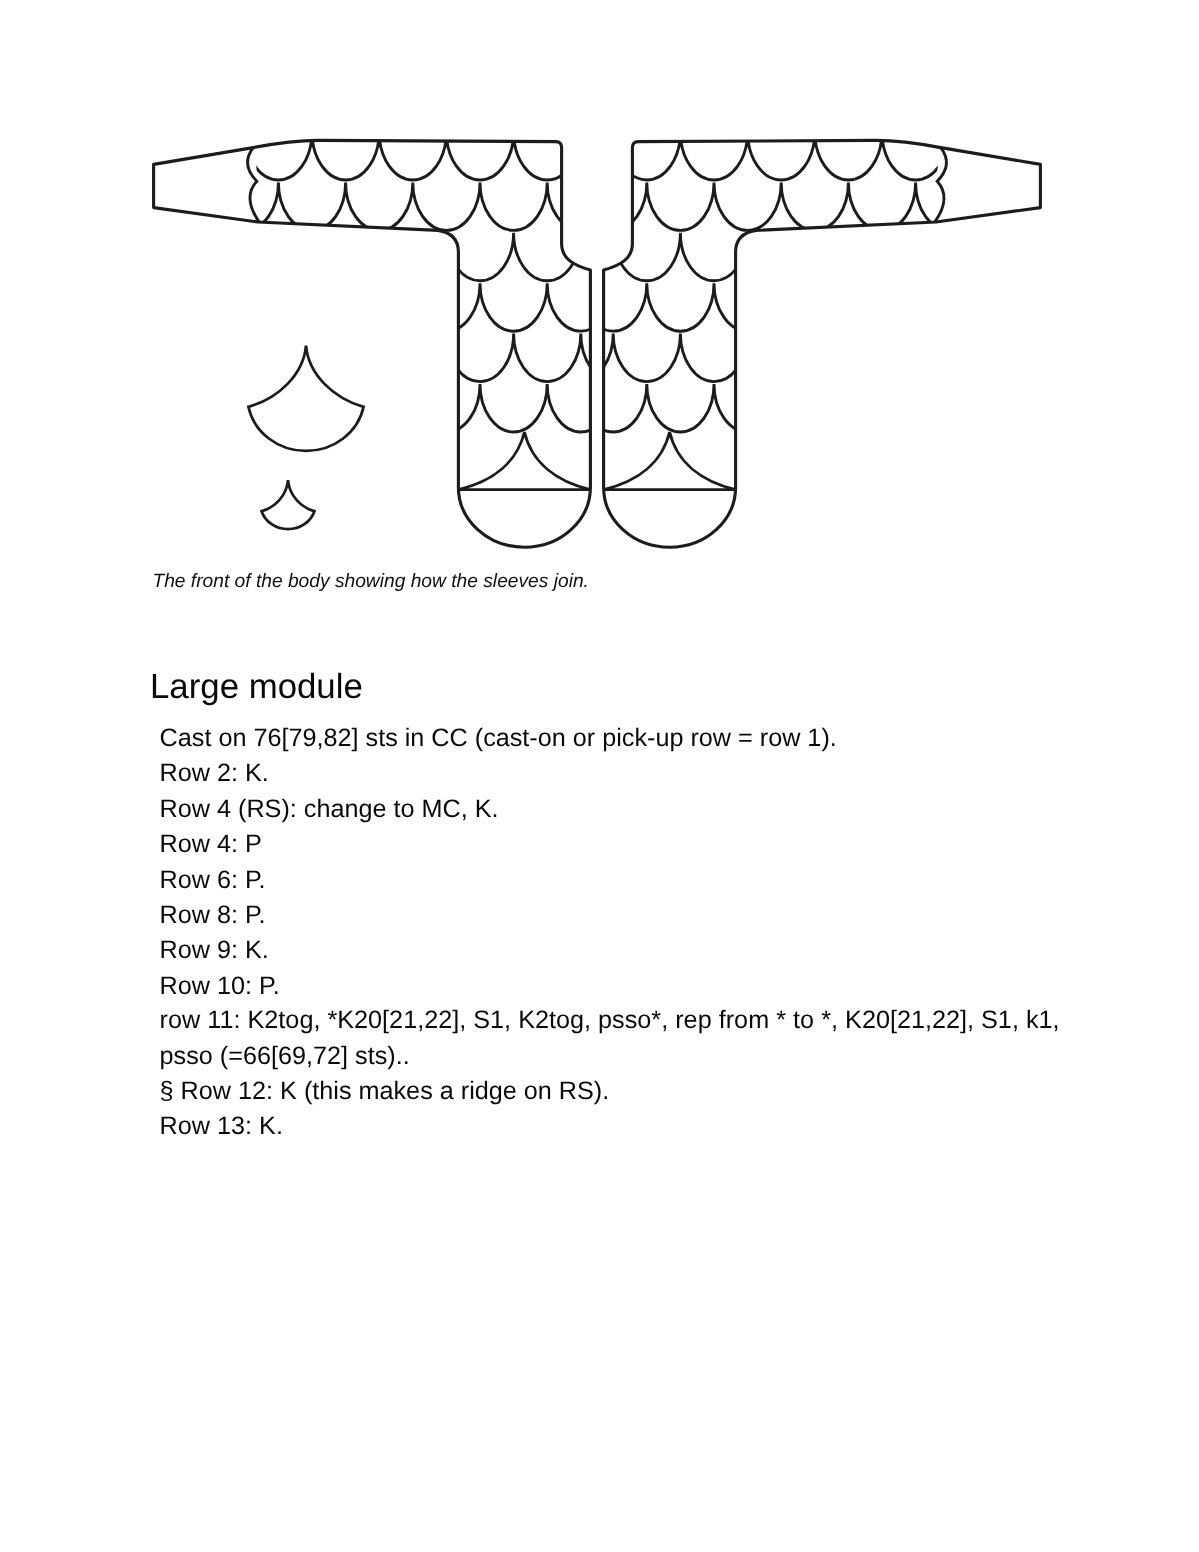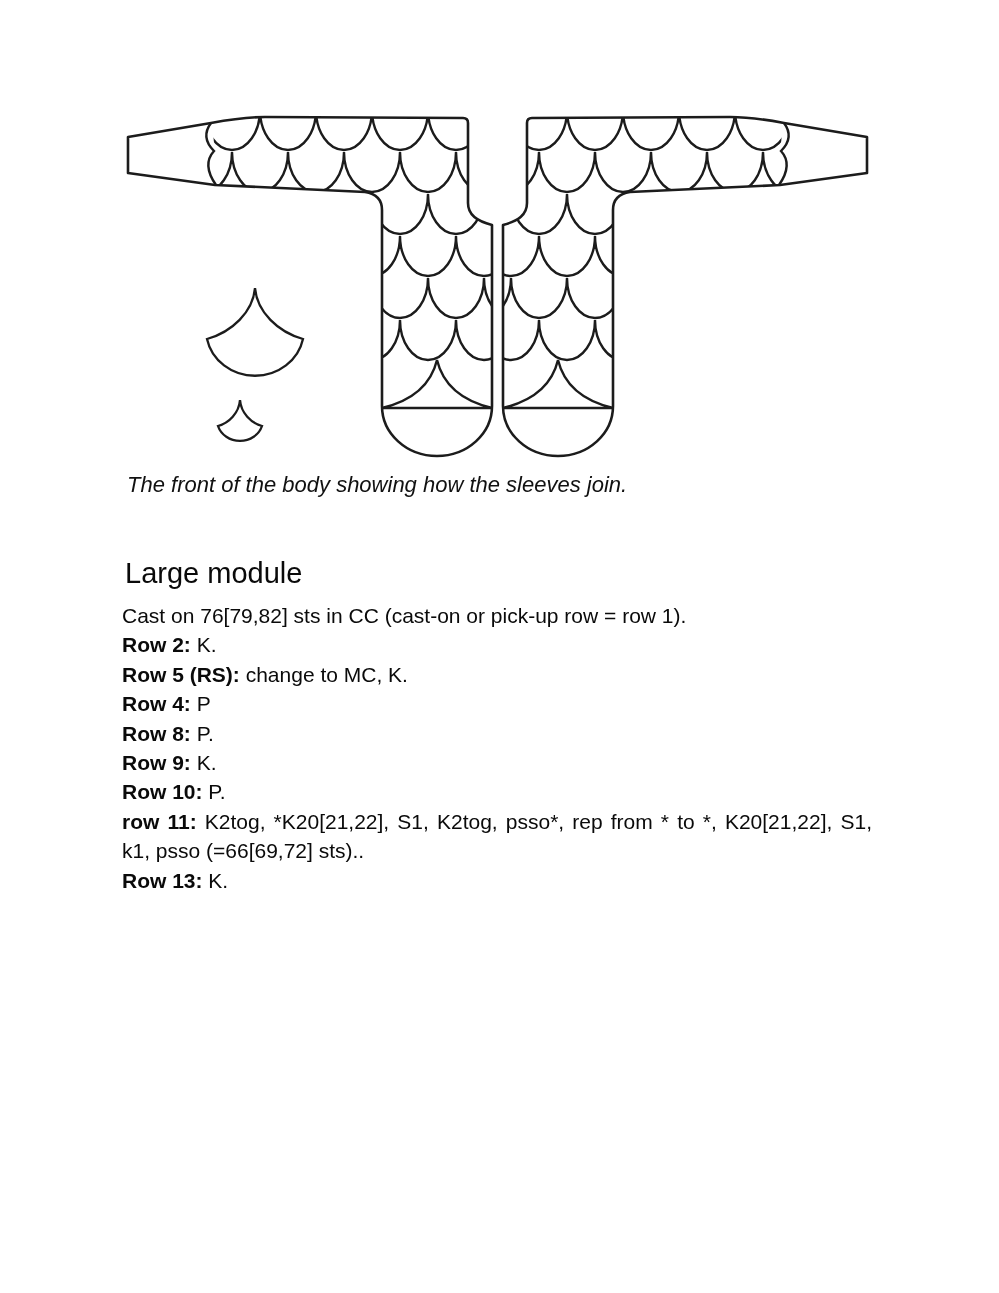--- a/index.html
+++ b/index.html
@@ -4,32 +4,32 @@
 <style>
   html,body{margin:0;padding:0;}
   body{
     width:999px;height:1293px;background:#ffffff;position:relative;
     font-family:"Liberation Sans", sans-serif;color:#000;
     overflow:hidden;
   }
   .figure-svg{position:absolute;left:115px;top:108px;}
   .caption{
     position:absolute;left:127px;top:474px;width:760px;
-    font-size:22px;font-style:italic;line-height:22px;color:#111;
+    font-size:16px;font-style:italic;line-height:22px;color:#111;
   }
   .heading{
     position:absolute;left:125px;top:537px;
     font-size:29px;font-weight:400;line-height:34px;color:#0a0a0a;text-align:right;
   }
   .instructions{
-    position:absolute;left:122px;top:601px;width:750px;
+    position:absolute;left:133px;top:601px;width:750px;
     font-size:21px;line-height:29.4px;color:#0a0a0a;
   }
   .instructions p{margin:0;text-align:justify;}
-  .lbl{font-weight:700;}
+  .lbl{font-weight:400;}
 </style>
 </head>
 <body>
 
 <svg class="figure-svg" width="765" height="360" viewBox="0 0 765 360" aria-hidden="true">
   <defs>
 
     <path id="srow" d="M0,0 a28,40 0 0 0 56,0 a28,40 0 0 0 56,0 a28,40 0 0 0 56,0 a28,40 0 0 0 56,0 a28,40 0 0 0 56,0 a28,40 0 0 0 56,0 a28,40 0 0 0 56,0 a28,40 0 0 0 56,0 a28,40 0 0 0 56,0 a28,40 0 0 0 56,0 a28,40 0 0 0 56,0 a28,40 0 0 0 56,0 a28,40 0 0 0 56,0 a28,40 0 0 0 56,0 a28,40 0 0 0 56,0"></path>
     <clipPath id="clipL">
       <path d="M13,29 L96,15 Q128,9 150,9 L348,10 Q353,10 353,15 L353,95 C353,107 362,113 377,117 L377,298 A55,50 0 0 1 267,298 L267,102 C267,93 263,86 250,84 L100,77 L13,65 Z"></path>
@@ -63,20 +63,22 @@
 </svg>
 
 <div class="caption">The front of the body showing how the sleeves join.</div>
 
 <h1 class="heading">Large module</h1>
 
 <div class="instructions">
   <p><span>Cast on 76[79,82] sts in CC (cast-on or pick-up row = row 1).</span></p>
 
   <p><span class="pfx"></span><span class="lbl">Row 2:</span> <span>K.</span></p>
-  <p><span class="pfx"></span><span class="lbl">Row 5 (RS):</span> <span>change to MC, K.</span></p>
+  <p><span class="pfx"></span><span class="lbl">Row 4 (RS):</span> <span>change to MC, K.</span></p>
   <p><span class="pfx"></span><span class="lbl">Row 4:</span> <span>P</span></p>
+  <p><span class="pfx"></span><span class="lbl">Row 6:</span> <span>P.</span></p>
   <p><span class="pfx"></span><span class="lbl">Row 8:</span> <span>P.</span></p>
   <p><span class="pfx"></span><span class="lbl">Row 9:</span> <span>K.</span></p>
   <p><span class="pfx"></span><span class="lbl">Row 10:</span> <span>P.</span></p>
   <p><span class="pfx"></span><span class="lbl">row 11:</span> <span>K2tog, *K20[21,22], S1, K2tog, psso*, rep from * to *, K20[21,22], S1, k1, psso (=66[69,72] sts)..</span></p>
+  <p><span class="pfx">§ </span><span class="lbl">Row 12:</span> <span>K (this makes a ridge on RS).</span></p>
   <p><span class="pfx"></span><span class="lbl">Row 13:</span> <span>K.</span></p>
 </div>
 
 </body></html>

